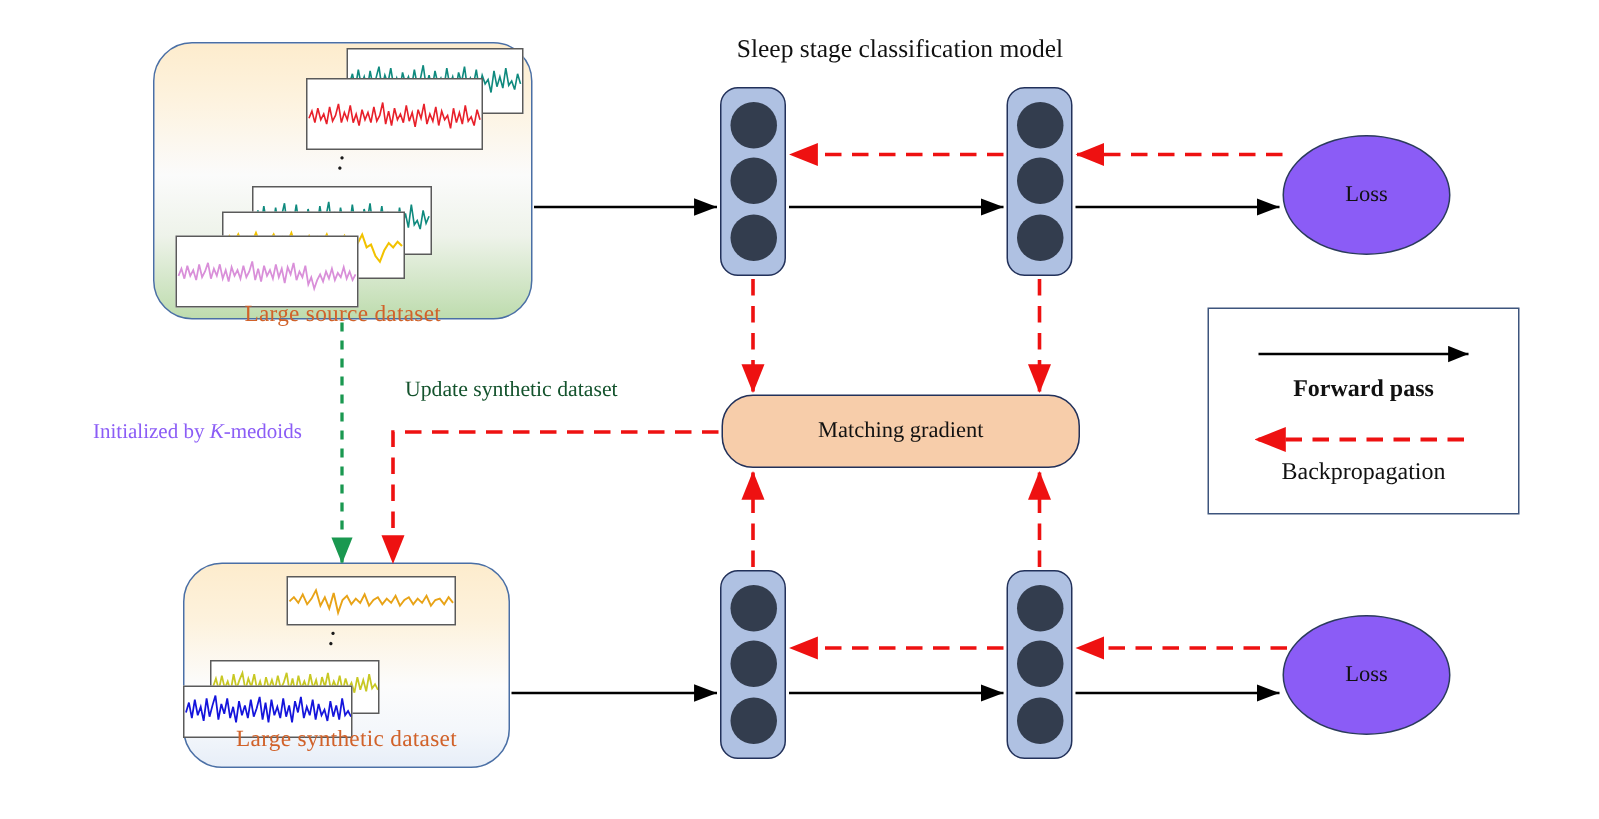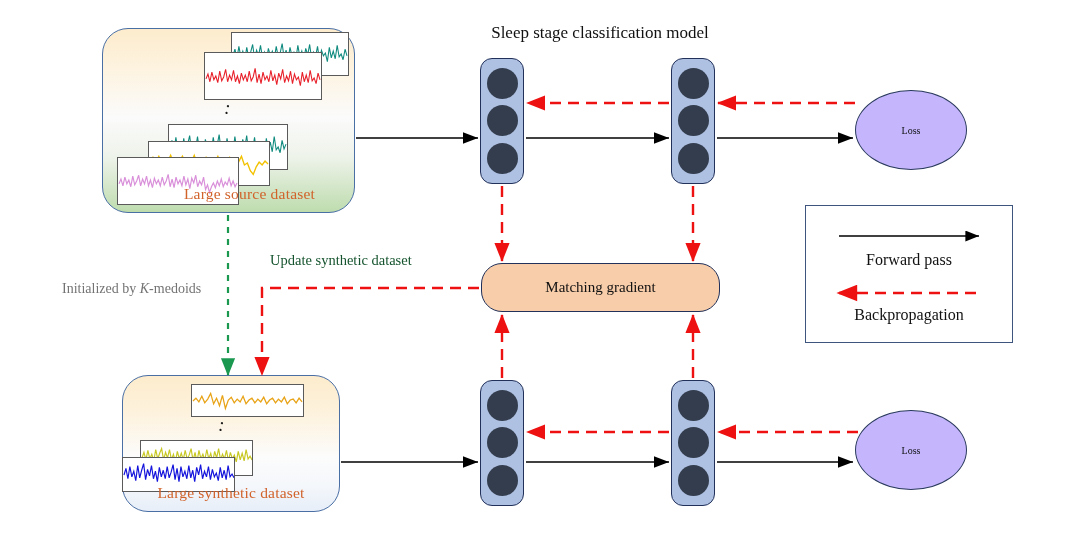--- a/index.html
+++ b/index.html
@@ -33,40 +33,40 @@
 
   
   .net-block{position:absolute;border:1.7px solid #22315a;border-radius:12px;
              background:#afc1e2;box-sizing:border-box;
              display:flex;flex-direction:column;align-items:center;
              justify-content:space-around;padding:6px 0;}
   .neuron{width:31px;height:31px;border-radius:50%;background:#333d4e;}
 
   
   .loss-ellipse{position:absolute;border:1.6px solid #2b3b5c;border-radius:50%;
-     background:#c4b5fd;display:flex;align-items:center;justify-content:center;
-     font-size:10px;color:#111;}
+     background:#8b5cf6;display:flex;align-items:center;justify-content:center;
+     font-size:15px;color:#111;}
 
   
   #matching-gradient-box{
      position:absolute;left:481px;top:263px;width:239px;height:49px;
      border:1.7px solid #22315a;border-radius:21px;background:#f7cdaa;
      display:flex;align-items:center;justify-content:center;
      font-size:15px;color:#111;box-sizing:border-box;}
 
   
   #legend-box{position:absolute;left:805px;top:205px;width:208px;height:138px;
      border:1.8px solid #3e557d;background:#fff;box-sizing:border-box;}
   .legend-label{position:absolute;width:100%;text-align:center;font-size:16px;color:#111;}
 
   
   #diagram-title{position:absolute;left:440px;top:23px;width:320px;text-align:center;
      font-size:17px;color:#111;}
   #update-label{position:absolute;left:270px;top:252px;font-size:14.5px;color:#14532d;white-space:nowrap;}
-  #init-label{position:absolute;left:62px;top:281px;font-size:14px;color:#737373;white-space:nowrap;}
+  #init-label{position:absolute;left:62px;top:281px;font-size:14px;color:#8b5cf6;white-space:nowrap;}
   #init-label i{font-style:italic;}
 
   svg.overlay{position:absolute;left:0;top:0;width:1066px;height:546px;pointer-events:none;}
 </style>
 </head>
 <body>
 
 <div id="stage">
 
   <div id="diagram-title">Sleep stage classification model</div>
@@ -98,21 +98,21 @@
         <path fill="none" stroke="#f2c200" stroke-width="1.4" d="M1,20 L4,16 L7,21 L10,15 L13,22 L16,17 L19,21 L22,14 L25,22 L28,18 L31,20 L34,15 L37,22 L40,17 L43,21 L46,14 L49,23 L52,18 L55,20 L58,16 L61,22 L64,17 L67,21 L70,15 L73,23 L76,19 L79,21 L82,16 L85,22 L88,18 L91,21 L94,15 L97,24 L100,22 L103,30 L106,34 L109,26 L112,21 L115,24 L118,20 L121,23"></path>
       </svg>
     </div>
 
     <div class="wave-card" style="left:14px;top:128px;width:122px;height:48px;">
       <svg viewBox="0 0 122 48" preserveAspectRatio="none">
         <path fill="none" stroke="#d98fd9" stroke-width="1.2" d="M1,27 L3,22 L5,29 L7,20 L9,27 L11,23 L13,30 L15,19 L17,28 L19,24 L21,18 L23,29 L25,22 L27,27 L29,19 L31,29 L33,23 L35,31 L37,21 L39,27 L41,23 L43,29 L45,20 L47,28 L49,24 L51,17 L53,30 L55,22 L57,31 L59,20 L61,27 L63,23 L65,29 L67,19 L69,28 L71,22 L73,32 L75,21 L77,26 L79,18 L81,30 L83,24 L85,28 L87,20 L89,33 L91,28 L93,36 L95,30 L97,26 L99,31 L101,24 L103,29 L105,22 L107,30 L109,25 L111,28 L113,21 L115,29 L117,24 L119,30 L121,26"></path>
       </svg>
     </div>
 
-    <div class="dataset-caption" style="top:156px;margin-left:21px;">Large source dataset</div>
+    <div class="dataset-caption" style="top:172px;">Large source dataset</div>
   </div>
 
   <div class="dataset-box" id="synthetic-dataset-box">
 
     <div class="wave-card" style="left:68px;top:8px;width:113px;height:33px;">
       <svg viewBox="0 0 113 33" preserveAspectRatio="none">
         <path fill="none" stroke="#e8a317" stroke-width="1.3" d="M1,17 L4,14 L7,18 L10,12 L13,19 L16,15 L19,9 L22,20 L25,14 L28,22 L31,11 L34,25 L37,16 L40,13 L43,19 L46,15 L49,18 L52,12 L55,20 L58,16 L61,14 L64,19 L67,15 L70,18 L73,13 L76,20 L79,16 L82,14 L85,19 L88,15 L91,18 L94,13 L97,20 L100,16 L103,15 L106,19 L109,14 L112,18"></path>
       </svg>
     </div>
 
@@ -173,21 +173,21 @@
         <marker id="lg-black" markerWidth="9" markerHeight="9" refX="8" refY="3.2" orient="auto">
           <path d="M0,0 L8,3.2 L0,6.4 z" fill="#000"></path>
         </marker>
         <marker id="lg-red" markerWidth="9" markerHeight="9" refX="1" refY="3.2" orient="auto">
           <path d="M8,0 L0,3.2 L8,6.4 z" fill="#ee1111"></path>
         </marker>
       </defs>
       <line x1="33" y1="30" x2="173" y2="30" stroke="#000" stroke-width="1.7" marker-end="url(#lg-black)"></line>
       <line x1="33" y1="87" x2="175" y2="87" stroke="#ee1111" stroke-width="2.6" stroke-dasharray="11,7" marker-start="url(#lg-red)"></line>
     </svg>
-    <div class="legend-label" style="top:45px;">Forward pass</div>
+    <div class="legend-label" style="top:45px;font-weight:bold;">Forward pass</div>
     <div class="legend-label" style="top:100px;">Backpropagation</div>
   </div>
 
   <svg class="overlay">
     <defs>
       <marker id="ar-black" markerWidth="10" markerHeight="10" refX="9" refY="3.4" orient="auto">
         <path d="M0,0 L9,3.4 L0,6.8 z" fill="#000"></path>
       </marker>
       <marker id="ar-red" markerWidth="9" markerHeight="9" refX="1.2" refY="3.2" orient="auto">
         <path d="M8,0 L0,3.2 L8,6.4 z" fill="#ee1111"></path>

